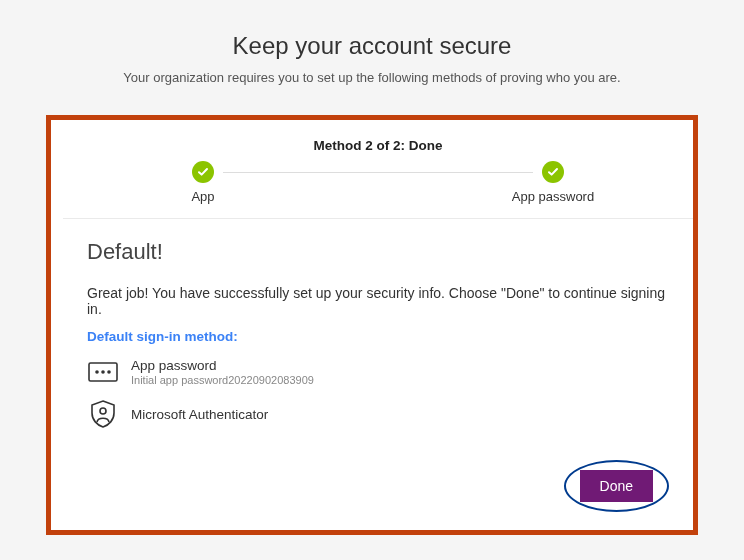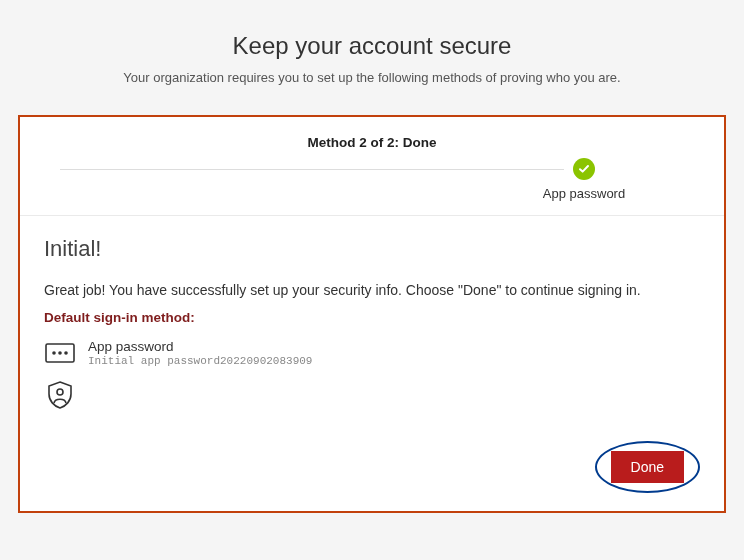--- a/index.html
+++ b/index.html
@@ -19,22 +19,23 @@
     }
     .page-subtitle {
       text-align: center;
       font-size: 13px;
       color: #555;
       margin-top: 10px;
       margin-bottom: 30px;
     }
     .card {
       background: #fff;
-      margin: 0 18px;
-      border: 2px solid #c2410c;
+      margin: 0 46px;
+      border: 5px solid #c2410c;
+      padding-left: 12px;
     }
     .method-header {
       text-align: center;
       font-size: 13.5px;
       font-weight: 600;
       color: #222;
       padding: 18px 0 8px 0;
     }
     .stepper {
       display: flex;
@@ -87,21 +88,21 @@
       margin-bottom: 20px;
     }
     .success-text {
       font-size: 14px;
       color: #333;
       margin-bottom: 12px;
     }
     .default-label {
       font-size: 13.5px;
       font-weight: 700;
-      color: #7f1d1d;
+      color: #3b82f6;
       margin-bottom: 14px;
     }
     .method-row {
       display: flex;
       align-items: center;
       gap: 12px;
       margin-bottom: 16px;
     }
     .method-icon {
       width: 32px;
@@ -116,69 +117,76 @@
       flex-direction: column;
     }
     .method-name {
       font-size: 13.5px;
       color: #333;
     }
     .method-sub {
       font-size: 11px;
       color: #888;
       margin-top: 1px;
-      font-family: Liberation Mono, monospace;
     }
     .button-row {
       display: flex;
       justify-content: flex-end;
       padding-top: 18px;
     }
     .ellipse-highlight {
       position: relative;
       display: inline-block;
       padding: 8px 14px;
       border: 2.5px solid #003b8e;
       border-radius: 50%;
     }
     .done-btn {
-      background: #b91c1c;
+      background: #701a75;
       color: #fff;
       border: none;
       font-size: 14px;
       padding: 8px 20px;
       cursor: pointer;
       min-width: 64px;
     }
   </style>
 </head>
 <body>
 
 <h1 class="page-title">Keep your account secure</h1>
 <p class="page-subtitle">Your organization requires you to set up the following methods of proving who you are.</p>
 
 <div class="card">
   <div class="method-header">Method 2 of 2: Done</div>
 
   <div class="stepper">
+    <div class="step">
+      <div class="step-circle done">
+        <svg width="12" height="12" viewBox="0 0 12 12">
+            <path d="M2 6.2 L4.6 8.6 L10 3" stroke="#fff" stroke-width="2" fill="none" stroke-linecap="round" stroke-linejoin="round"></path>
+          </svg>
+      </div>
+      <div class="step-label">App</div>
+    </div>
     <div class="connector"></div>
     <div class="step">
       <div class="step-circle done">
         <svg width="12" height="12" viewBox="0 0 12 12">
             <path d="M2 6.2 L4.6 8.6 L10 3" stroke="#fff" stroke-width="2" fill="none" stroke-linecap="round" stroke-linejoin="round"></path>
           </svg>
       </div>
       <div class="step-label">App password</div>
     </div>
   </div>
 
   <div class="divider"></div>
 
   <div class="content">
-    <h2 class="success-title">Initial!</h2>
+    <h2 class="success-title">Default!</h2>
     <p class="success-text">Great job! You have successfully set up your security info. Choose "Done" to continue signing in.</p>
     <p class="default-label">Default sign-in method:</p>
 
     <div class="method-row">
       <div class="method-icon">
         <svg width="30" height="20" viewBox="0 0 30 20">
           <rect x="1" y="1" width="28" height="18" rx="1.5" fill="none" stroke="#333" stroke-width="1.6"></rect>
           <circle cx="9" cy="10" r="1.8" fill="#333"></circle>
           <circle cx="15" cy="10" r="1.8" fill="#333"></circle>
           <circle cx="21" cy="10" r="1.8" fill="#333"></circle>
@@ -191,20 +199,23 @@
     </div>
 
     <div class="method-row">
       <div class="method-icon">
         <svg width="26" height="28" viewBox="0 0 26 28">
           <path d="M13 1 L24 5 V13 C24 20 19 25 13 27 C7 25 2 20 2 13 V5 Z" fill="none" stroke="#333" stroke-width="1.6"></path>
           <circle cx="13" cy="11" r="3" fill="none" stroke="#333" stroke-width="1.6"></circle>
           <path d="M7 22 C8 17 18 17 19 22" fill="none" stroke="#333" stroke-width="1.6"></path>
         </svg>
       </div>
+      <div class="method-text">
+        <span class="method-name">Microsoft Authenticator</span>
+      </div>
     </div>
 
     <div class="button-row">
       <span class="ellipse-highlight">
         <button class="done-btn">Done</button>
       </span>
     </div>
   </div>
 </div>
 

